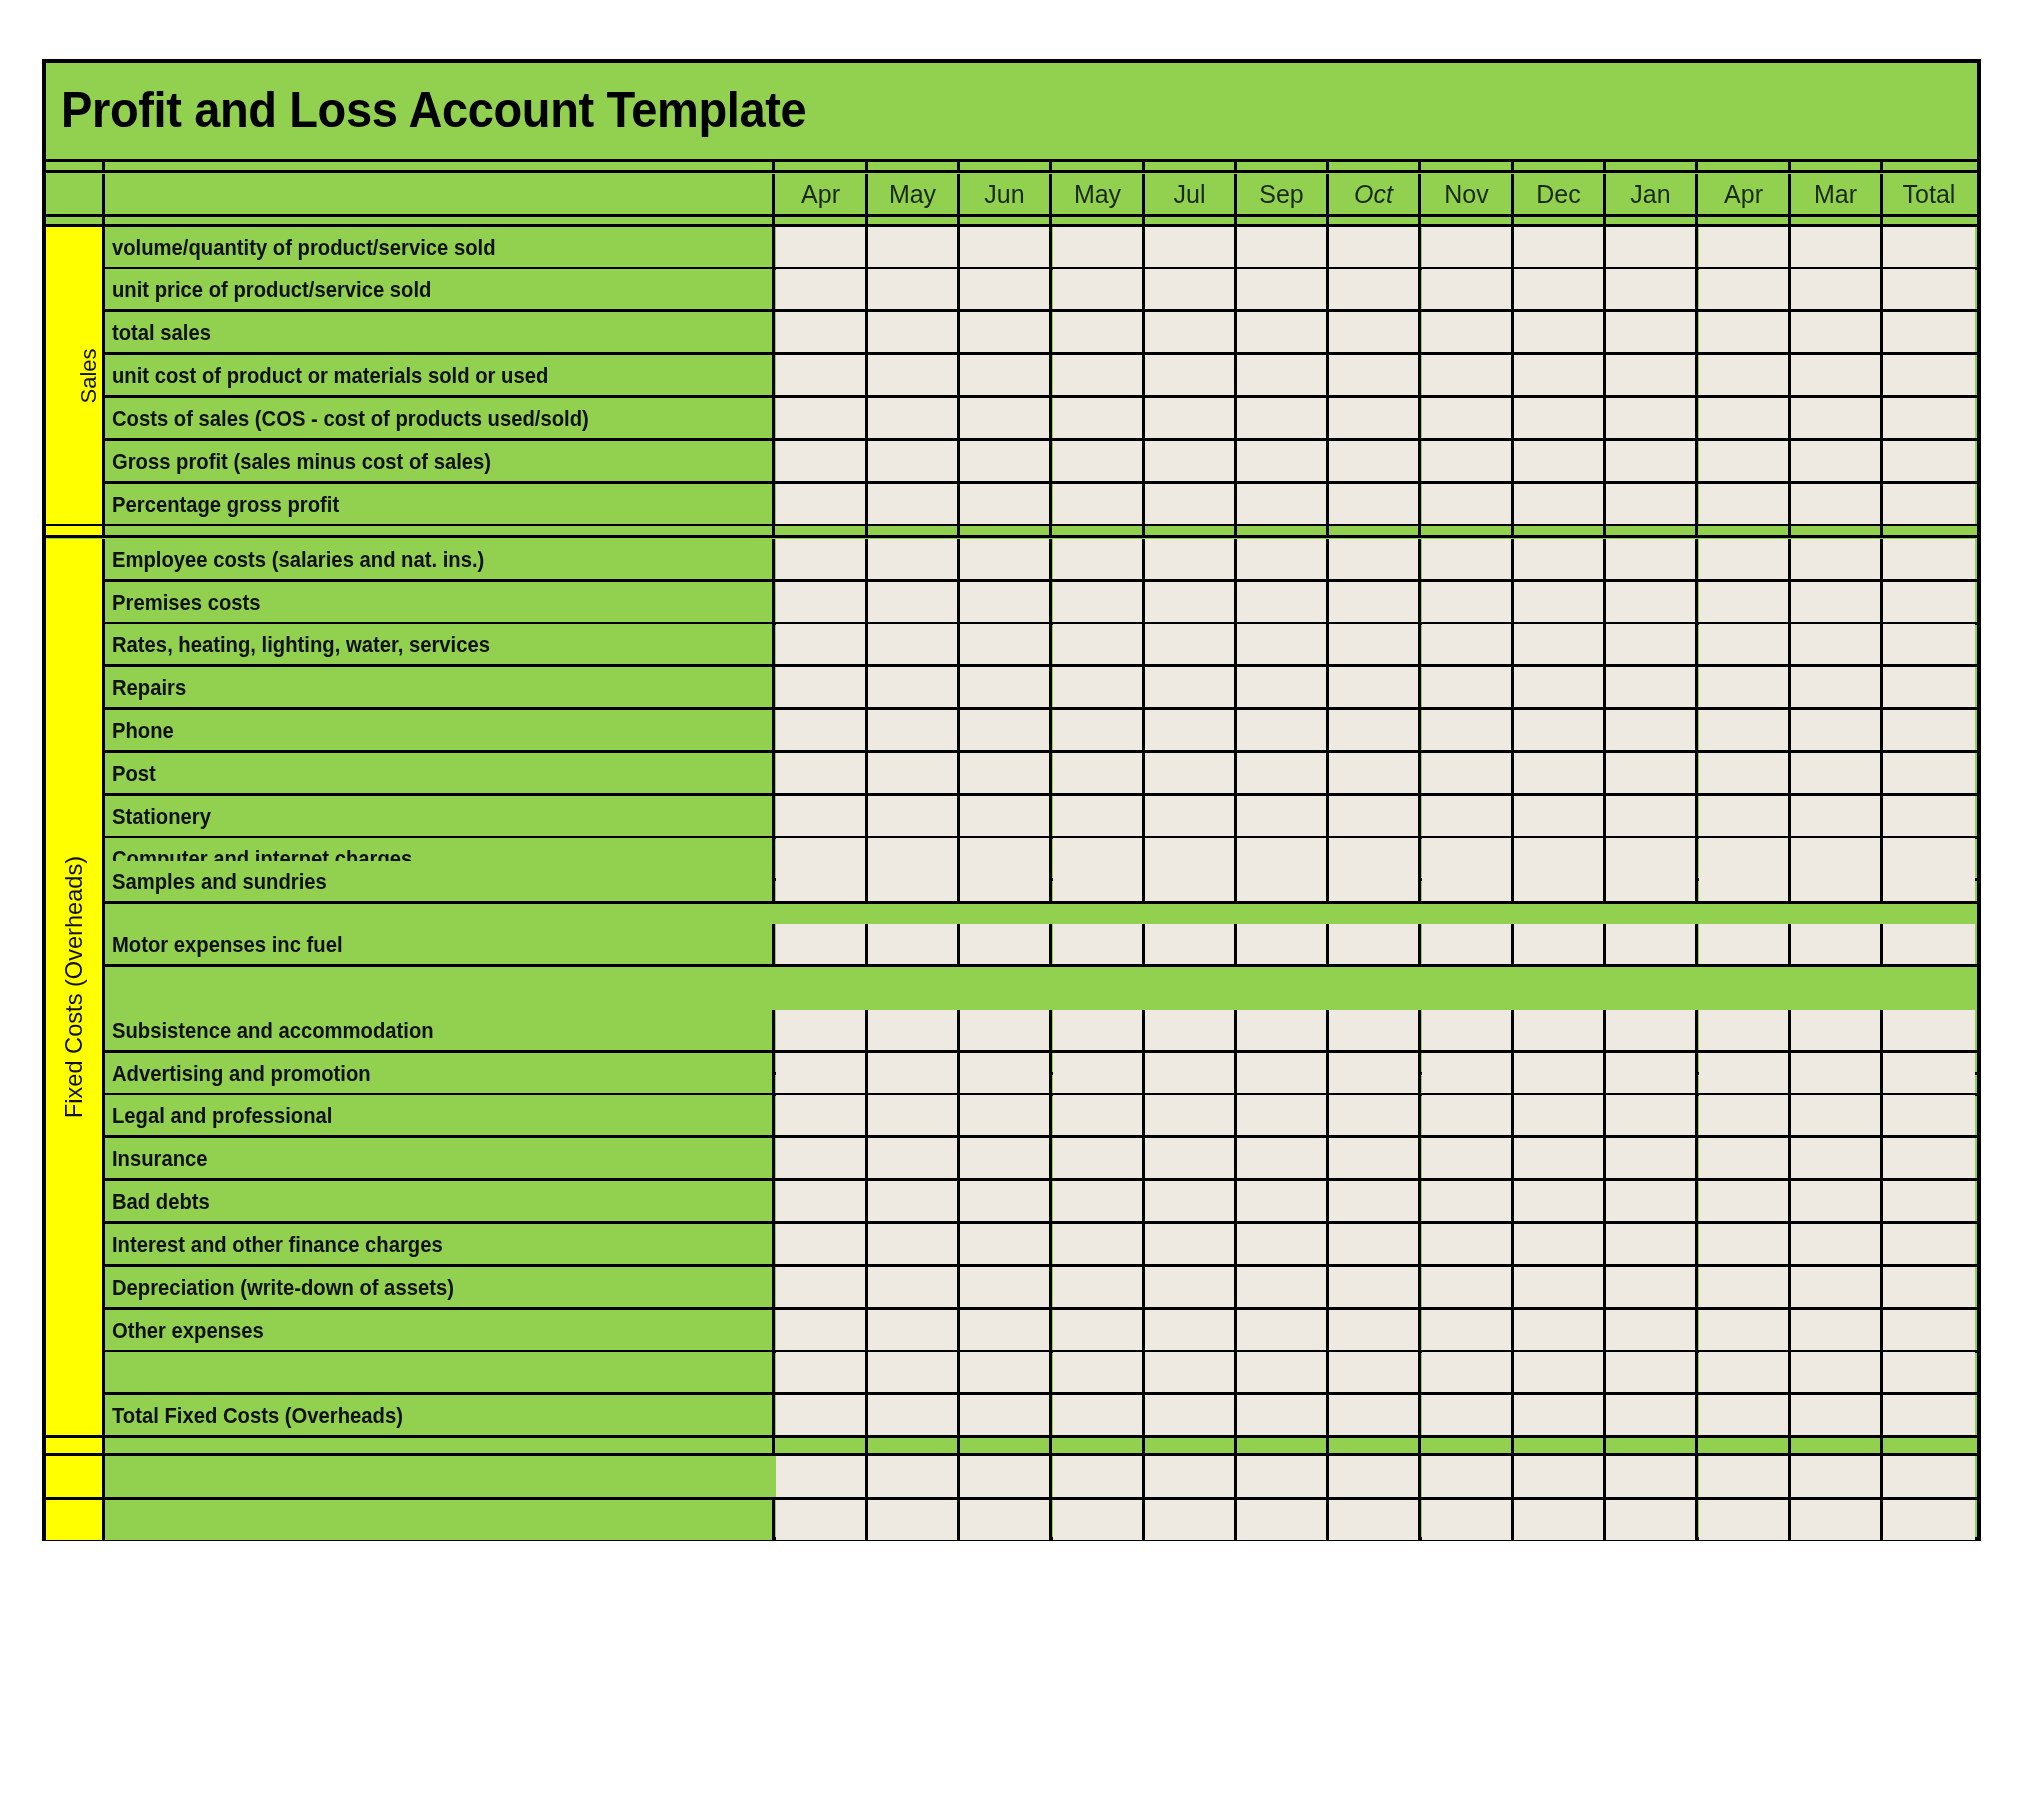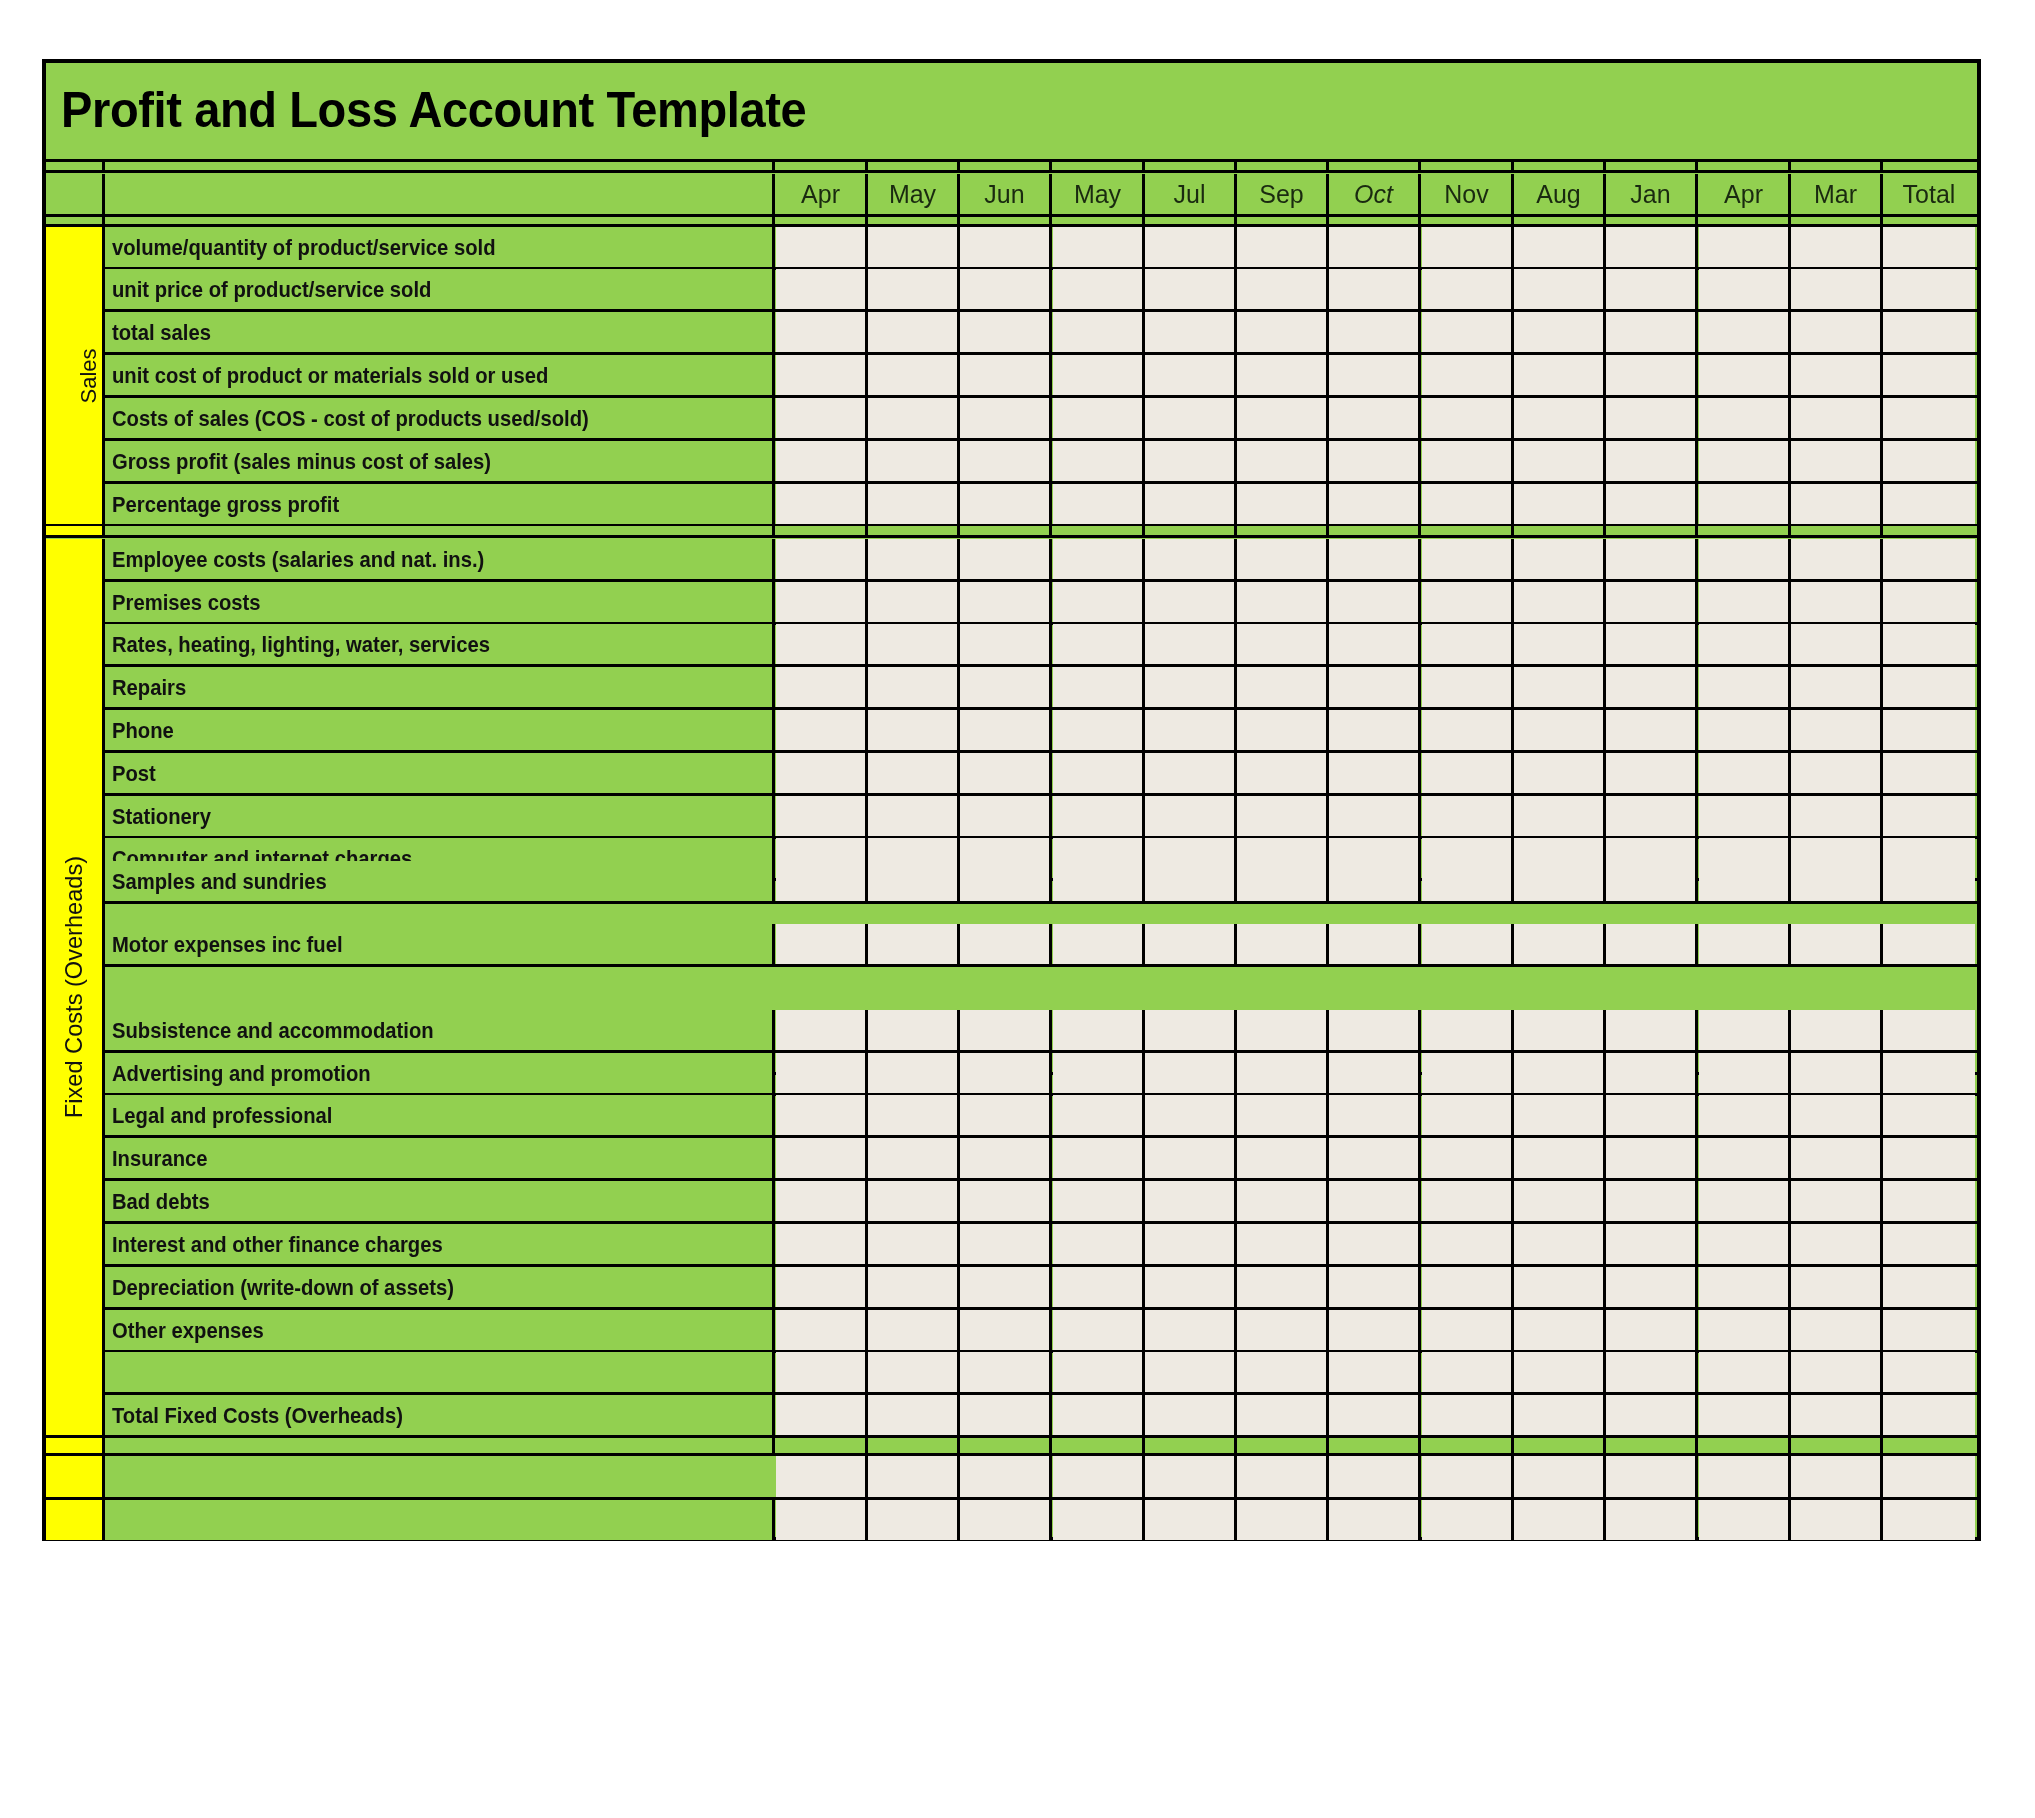--- a/index.html
+++ b/index.html
@@ -96,21 +96,21 @@
         <div class="cell green" style="left: 1191px; width: 92px;">
           <span class="month">Sep</span>
         </div>
         <div class="cell green" style="left: 1283px; width: 92px; font-style: italic;">
           <span class="month">Oct</span>
         </div>
         <div class="cell green" style="left: 1376px; width: 92px;">
           <span class="month">Nov</span>
         </div>
         <div class="cell green" style="left: 1468px; width: 92px;">
-          <span class="month">Aug</span>
+          <span class="month">Dec</span>
         </div>
         <div class="cell green" style="left: 1560px; width: 92px;">
           <span class="month">Jan</span>
         </div>
         <div class="cell green" style="left: 1653px; width: 92px;">
           <span class="month">Apr</span>
         </div>
         <div class="cell green" style="left: 1745px; width: 92px;">
           <span class="month">Mar</span>
         </div>

